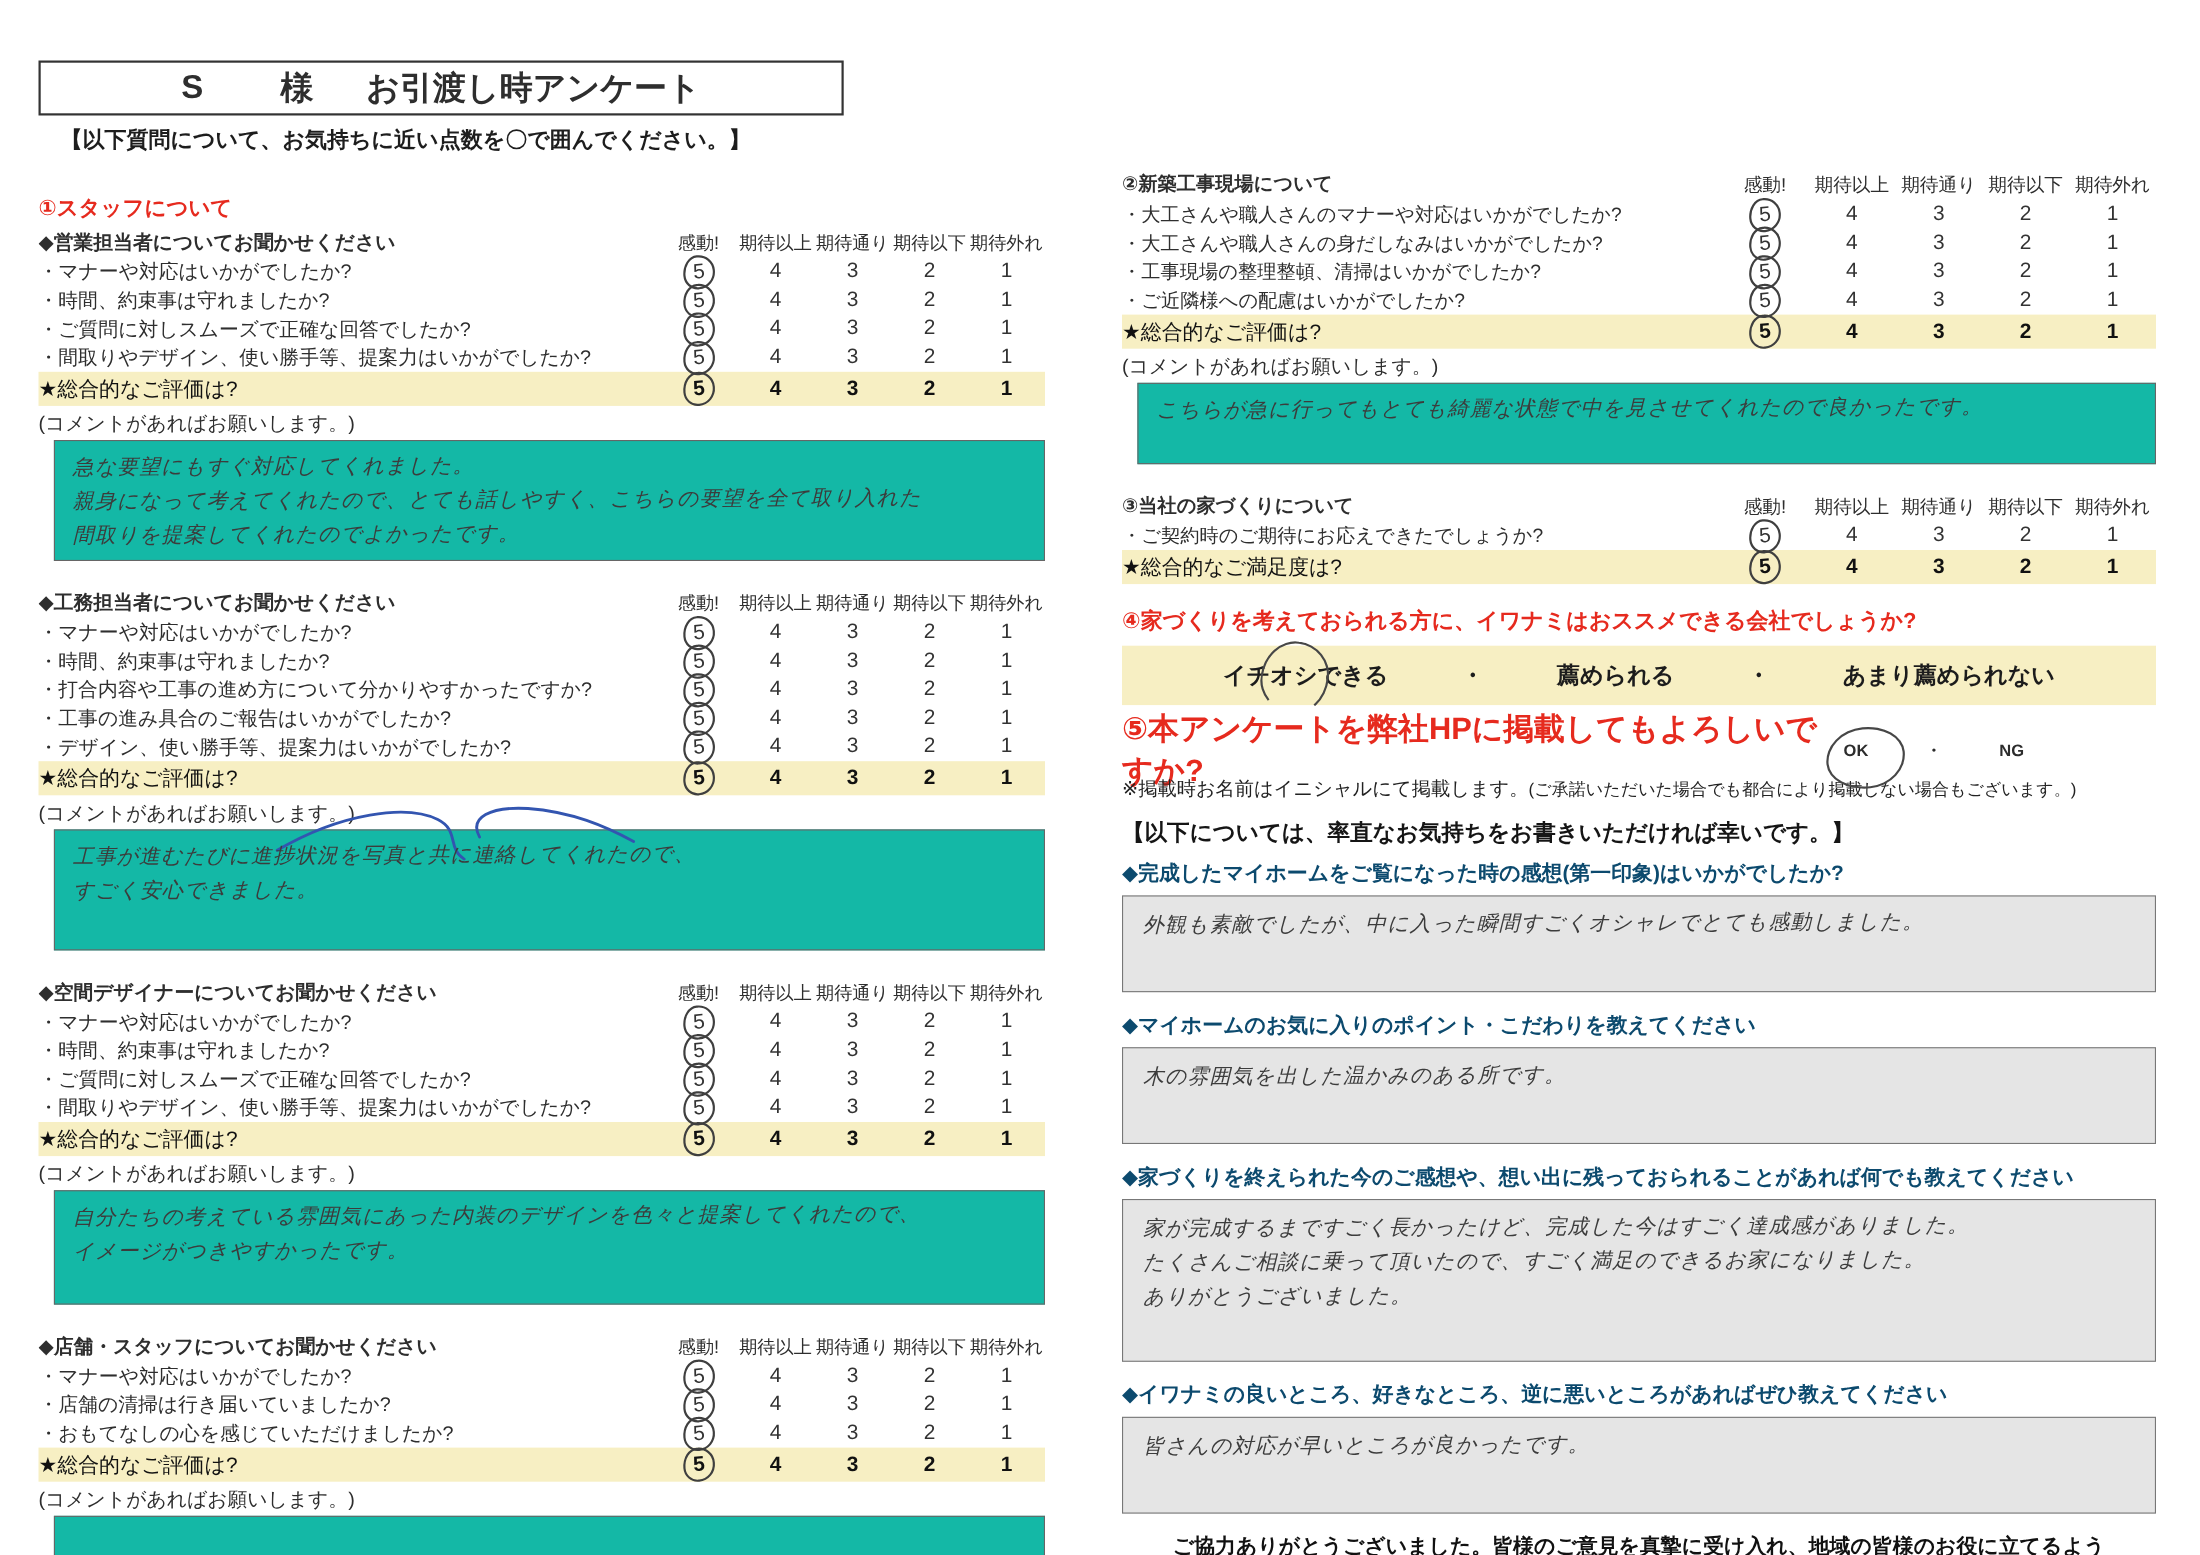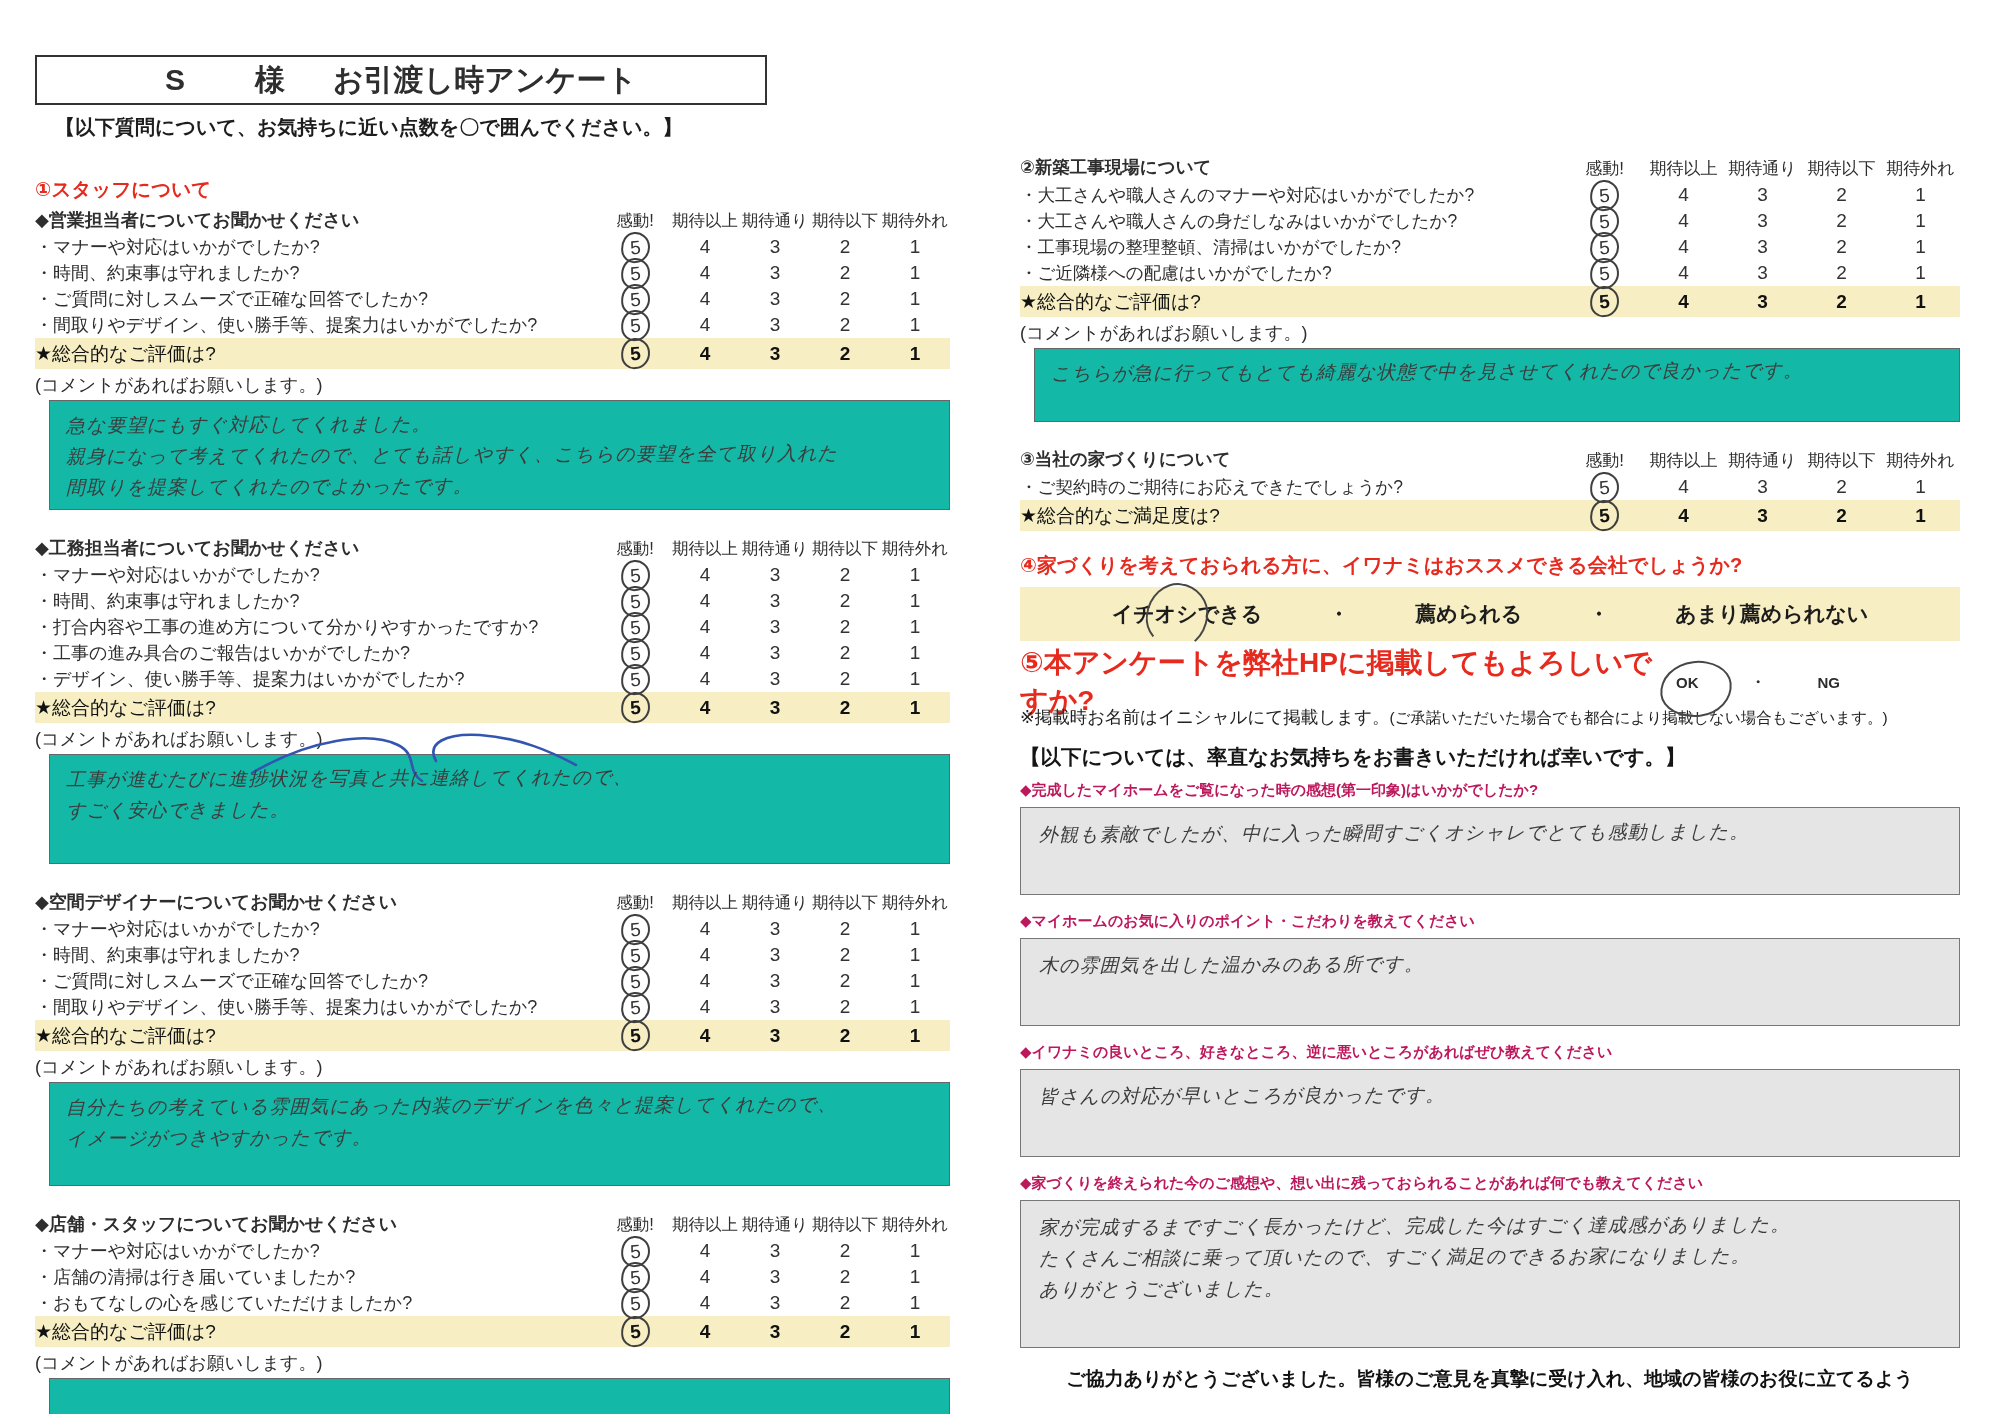--- a/index.html
+++ b/index.html
@@ -52,21 +52,21 @@
   .publish{margin-bottom:14px;}
   .publish-row{display:flex;align-items:center;height:34px;}
   .publish-heading{flex:1;color:#e62a1e;font-weight:bold;font-size:28px;}
   .publish-opts{display:flex;align-items:center;gap:52px;font-size:15px;font-weight:bold;color:#2c2c2c;margin-right:120px;}
   .publish .hand-oval{left:-16px;top:-13px;width:68px;height:52px;transform:rotate(-6deg);}
   .publish-note{font-size:17.5px;color:#222;margin-top:6px;}
   .publish-note .small{font-size:15.5px;}
   
   .free-header{font-size:20.5px;font-weight:bold;color:#151515;margin:2px 0 10px;}
   .free-item{margin-bottom:17px;}
-  .free-q{font-size:15px;font-weight:bold;color:#be185d;}
+  .free-q{font-size:19px;font-weight:bold;color:#0c4a6e;}
   .free-box{border:1.6px solid #777;margin-top:7px;padding:10px 18px;background:#e5e5e5;}
   
   .footer{text-align:center;margin-top:10px;}
   .footer div{font-size:19px;line-height:28px;color:#222;}
   .footer div.b{font-weight:bold;color:#111;}
 </style>
 </head>
 <body>
 
 <div class="page">
@@ -530,30 +530,30 @@
           <div class="hand-line">外観も素敵でしたが、中に入った瞬間すごくオシャレでとても感動しました。</div>
         </div>
       </div>
       <div class="free-item">
         <div class="free-q">◆マイホームのお気に入りのポイント・こだわりを教えてください</div>
         <div class="free-box" style="min-height: 66px;">
           <div class="hand-line">木の雰囲気を出した温かみのある所です。</div>
         </div>
       </div>
       <div class="free-item">
-        <div class="free-q">◆イワナミの良いところ、好きなところ、逆に悪いところがあればぜひ教えてください</div>
-        <div class="free-box" style="min-height: 66px;">
-          <div class="hand-line">皆さんの対応が早いところが良かったです。</div>
-        </div>
-      </div>
-      <div class="free-item">
         <div class="free-q">◆家づくりを終えられた今のご感想や、想い出に残っておられることがあれば何でも教えてください</div>
         <div class="free-box" style="min-height: 126px;">
           <div class="hand-line">家が完成するまですごく長かったけど、完成した今はすごく達成感がありました。</div>
           <div class="hand-line">たくさんご相談に乗って頂いたので、すごく満足のできるお家になりました。</div>
           <div class="hand-line">ありがとうございました。</div>
         </div>
       </div>
+      <div class="free-item">
+        <div class="free-q">◆イワナミの良いところ、好きなところ、逆に悪いところがあればぜひ教えてください</div>
+        <div class="free-box" style="min-height: 66px;">
+          <div class="hand-line">皆さんの対応が早いところが良かったです。</div>
+        </div>
+      </div>
       <div class="footer">
         <div class="b">ご協力ありがとうございました。皆様のご意見を真摯に受け入れ、地域の皆様のお役に立てるよう</div>
       </div>
     </div>
 </div>
 
 </body></html>

